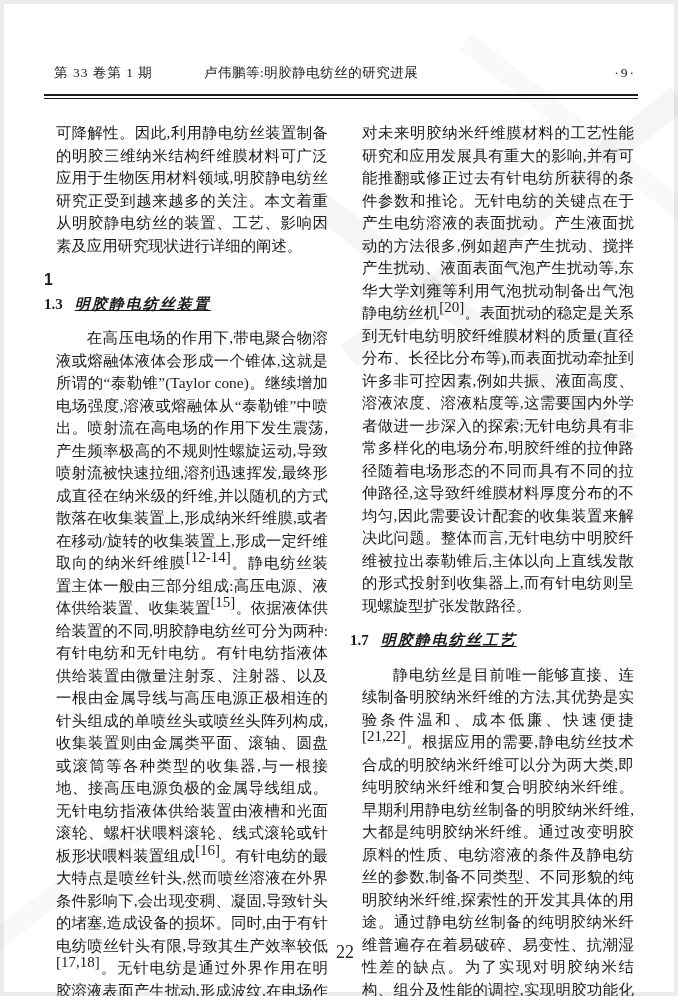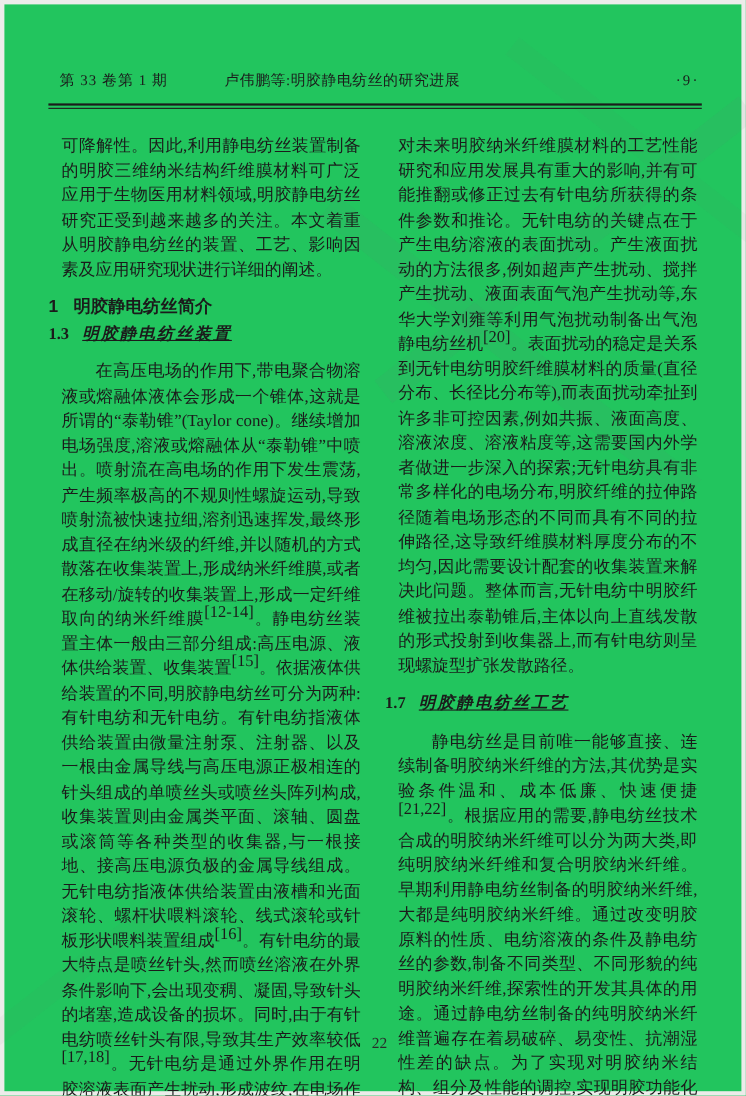--- a/index.html
+++ b/index.html
@@ -5,21 +5,21 @@
   html,body{margin:0;padding:0;}
   body{
     width:678px;height:996px;
     background:#ececea;
     font-family:"Liberation Serif","DejaVu Serif",serif;
     position:relative;
     overflow:hidden;
   }
   .page{
     position:absolute;left:4px;top:4px;right:4px;bottom:4px;
-    background:#22c55e;
+    background:#ffffff;
     color:#1b1b1b;
   }
   
   .wm{position:absolute;background:rgba(120,120,125,0.07);pointer-events:none;}
   .wm1{width:420px;height:26px;left:300px;top:210px;transform:rotate(-38deg);}
   .wm2{width:420px;height:26px;left:250px;top:300px;transform:rotate(38deg);}
   .wm3{width:300px;height:20px;left:-60px;top:850px;transform:rotate(-38deg);opacity:.6;}
   .wm4{width:300px;height:20px;left:430px;top:120px;transform:rotate(38deg);opacity:.6;}
 
   .pg-header{
@@ -63,21 +63,21 @@
     margin:1px 0;
     font-style:italic;font-weight:bold;
     font-size:15px;line-height:22.5px;
     display:flex;
   }
   .sec-h2 .num{margin-right:12px;font-style:normal;}
   .sec-h2 .t{letter-spacing:2px;text-decoration:underline;}
 
   .pg-footer{
     position:absolute;top:938px;left:40px;width:602px;
-    text-align:center;font-size:14px;color:#2a2a2a;
+    text-align:center;font-size:18px;color:#2a2a2a;
   }
 </style>
 </head>
 <body>
 
 <div class="page">
 
   <div class="wm wm1"></div>
   <div class="wm wm2"></div>
   <div class="wm wm3"></div>
@@ -89,21 +89,20 @@
     <span class="h-right">·9·</span>
   </div>
   <div class="header-rule"></div>
 
   <div class="columns">
 
     <div class="col">
       <p>可降解性。因此,利用静电纺丝装置制备的明胶三维纳米结构纤维膜材料可广泛应用于生物医用材料领域,明胶静电纺丝研究正受到越来越多的关注。本文着重从明胶静电纺丝的装置、工艺、影响因素及应用研究现状进行详细的阐述。</p>
       <div class="sec-h1">
         <span class="num">1</span>
-        <span class="t">明胶静电纺丝简介</span>
       </div>
       <div class="sec-h2">
         <span class="num">1.3</span>
         <span class="t">明胶静电纺丝装置</span>
       </div>
       <p class="indent">在高压电场的作用下,带电聚合物溶液或熔融体液体会形成一个锥体,这就是所谓的“泰勒锥”(Taylor cone)。继续增加电场强度,溶液或熔融体从“泰勒锥”中喷出。喷射流在高电场的作用下发生震荡,产生频率极高的不规则性螺旋运动,导致喷射流被快速拉细,溶剂迅速挥发,最终形成直径在纳米级的纤维,并以随机的方式散落在收集装置上,形成纳米纤维膜,或者在移动/旋转的收集装置上,形成一定纤维取向的纳米纤维膜<sup>[12-14]</sup>。静电纺丝装置主体一般由三部分组成:高压电源、液体供给装置、收集装置<sup>[15]</sup>。依据液体供给装置的不同,明胶静电纺丝可分为两种:有针电纺和无针电纺。有针电纺指液体供给装置由微量注射泵、注射器、以及一根由金属导线与高压电源正极相连的针头组成的单喷丝头或喷丝头阵列构成,收集装置则由金属类平面、滚轴、圆盘或滚筒等各种类型的收集器,与一根接地、接高压电源负极的金属导线组成。无针电纺指液体供给装置由液槽和光面滚轮、螺杆状喂料滚轮、线式滚轮或针板形状喂料装置组成<sup>[16]</sup>。有针电纺的最大特点是喷丝针头,然而喷丝溶液在外界条件影响下,会出现变稠、凝固,导致针头的堵塞,造成设备的损坏。同时,由于有针电纺喷丝针头有限,导致其生产效率较低<sup>[17,18]</sup>。无针电纺是通过外界作用在明胶溶液表面产生扰动,形成波纹,在电场作用下,波纹顶端被拉伸,从而形成纳米纤维,利用收集装置进行收集<sup>[19]</sup>。因此就纳米纤维膜材料的应用而言,无针电纺将会是较佳的量产机制,同时解决了传统有针电纺的技术瓶颈,</p>
     </div>
 
     <div class="col">
       <p>对未来明胶纳米纤维膜材料的工艺性能研究和应用发展具有重大的影响,并有可能推翻或修正过去有针电纺所获得的条件参数和推论。无针电纺的关键点在于产生电纺溶液的表面扰动。产生液面扰动的方法很多,例如超声产生扰动、搅拌产生扰动、液面表面气泡产生扰动等,东华大学刘雍等利用气泡扰动制备出气泡静电纺丝机<sup>[20]</sup>。表面扰动的稳定是关系到无针电纺明胶纤维膜材料的质量(直径分布、长径比分布等),而表面扰动牵扯到许多非可控因素,例如共振、液面高度、溶液浓度、溶液粘度等,这需要国内外学者做进一步深入的探索;无针电纺具有非常多样化的电场分布,明胶纤维的拉伸路径随着电场形态的不同而具有不同的拉伸路径,这导致纤维膜材料厚度分布的不均匀,因此需要设计配套的收集装置来解决此问题。整体而言,无针电纺中明胶纤维被拉出泰勒锥后,主体以向上直线发散的形式投射到收集器上,而有针电纺则呈现螺旋型扩张发散路径。</p>

